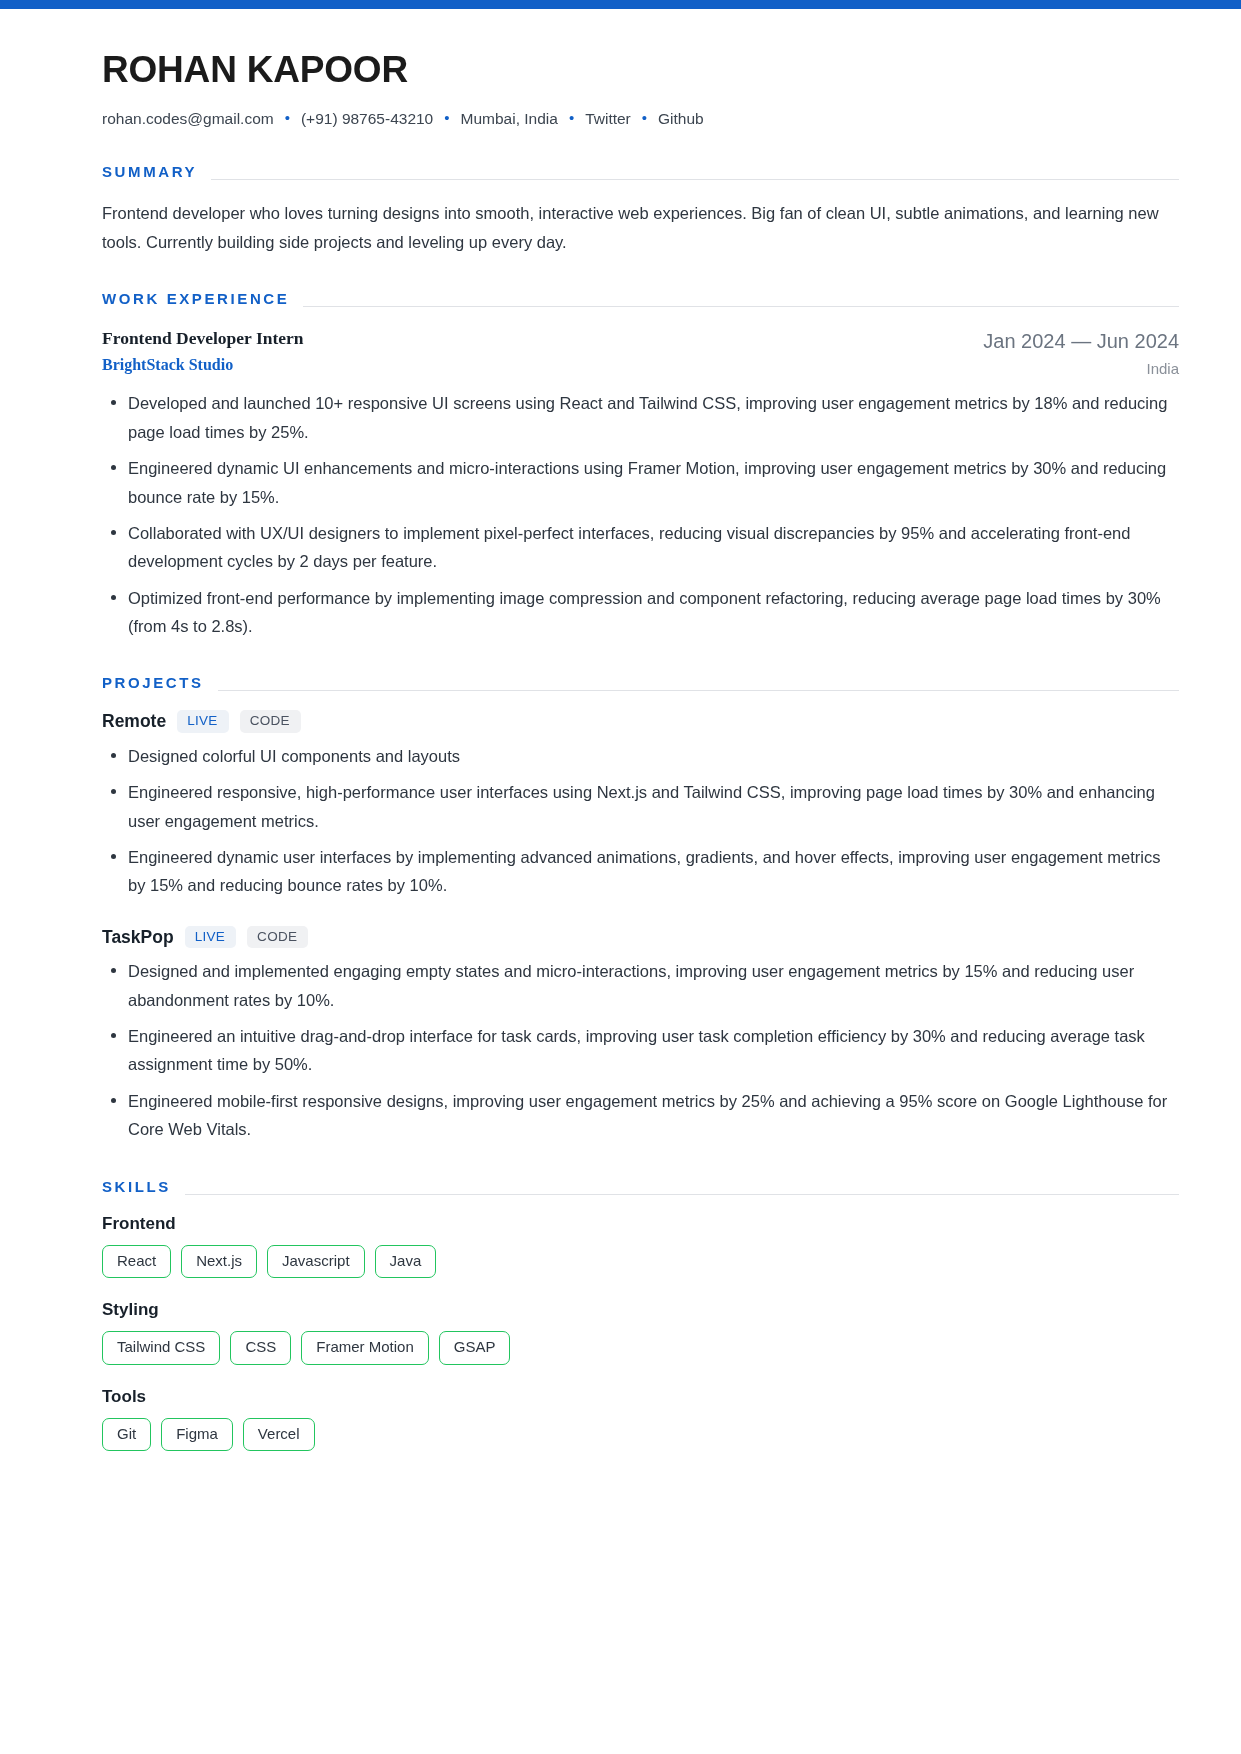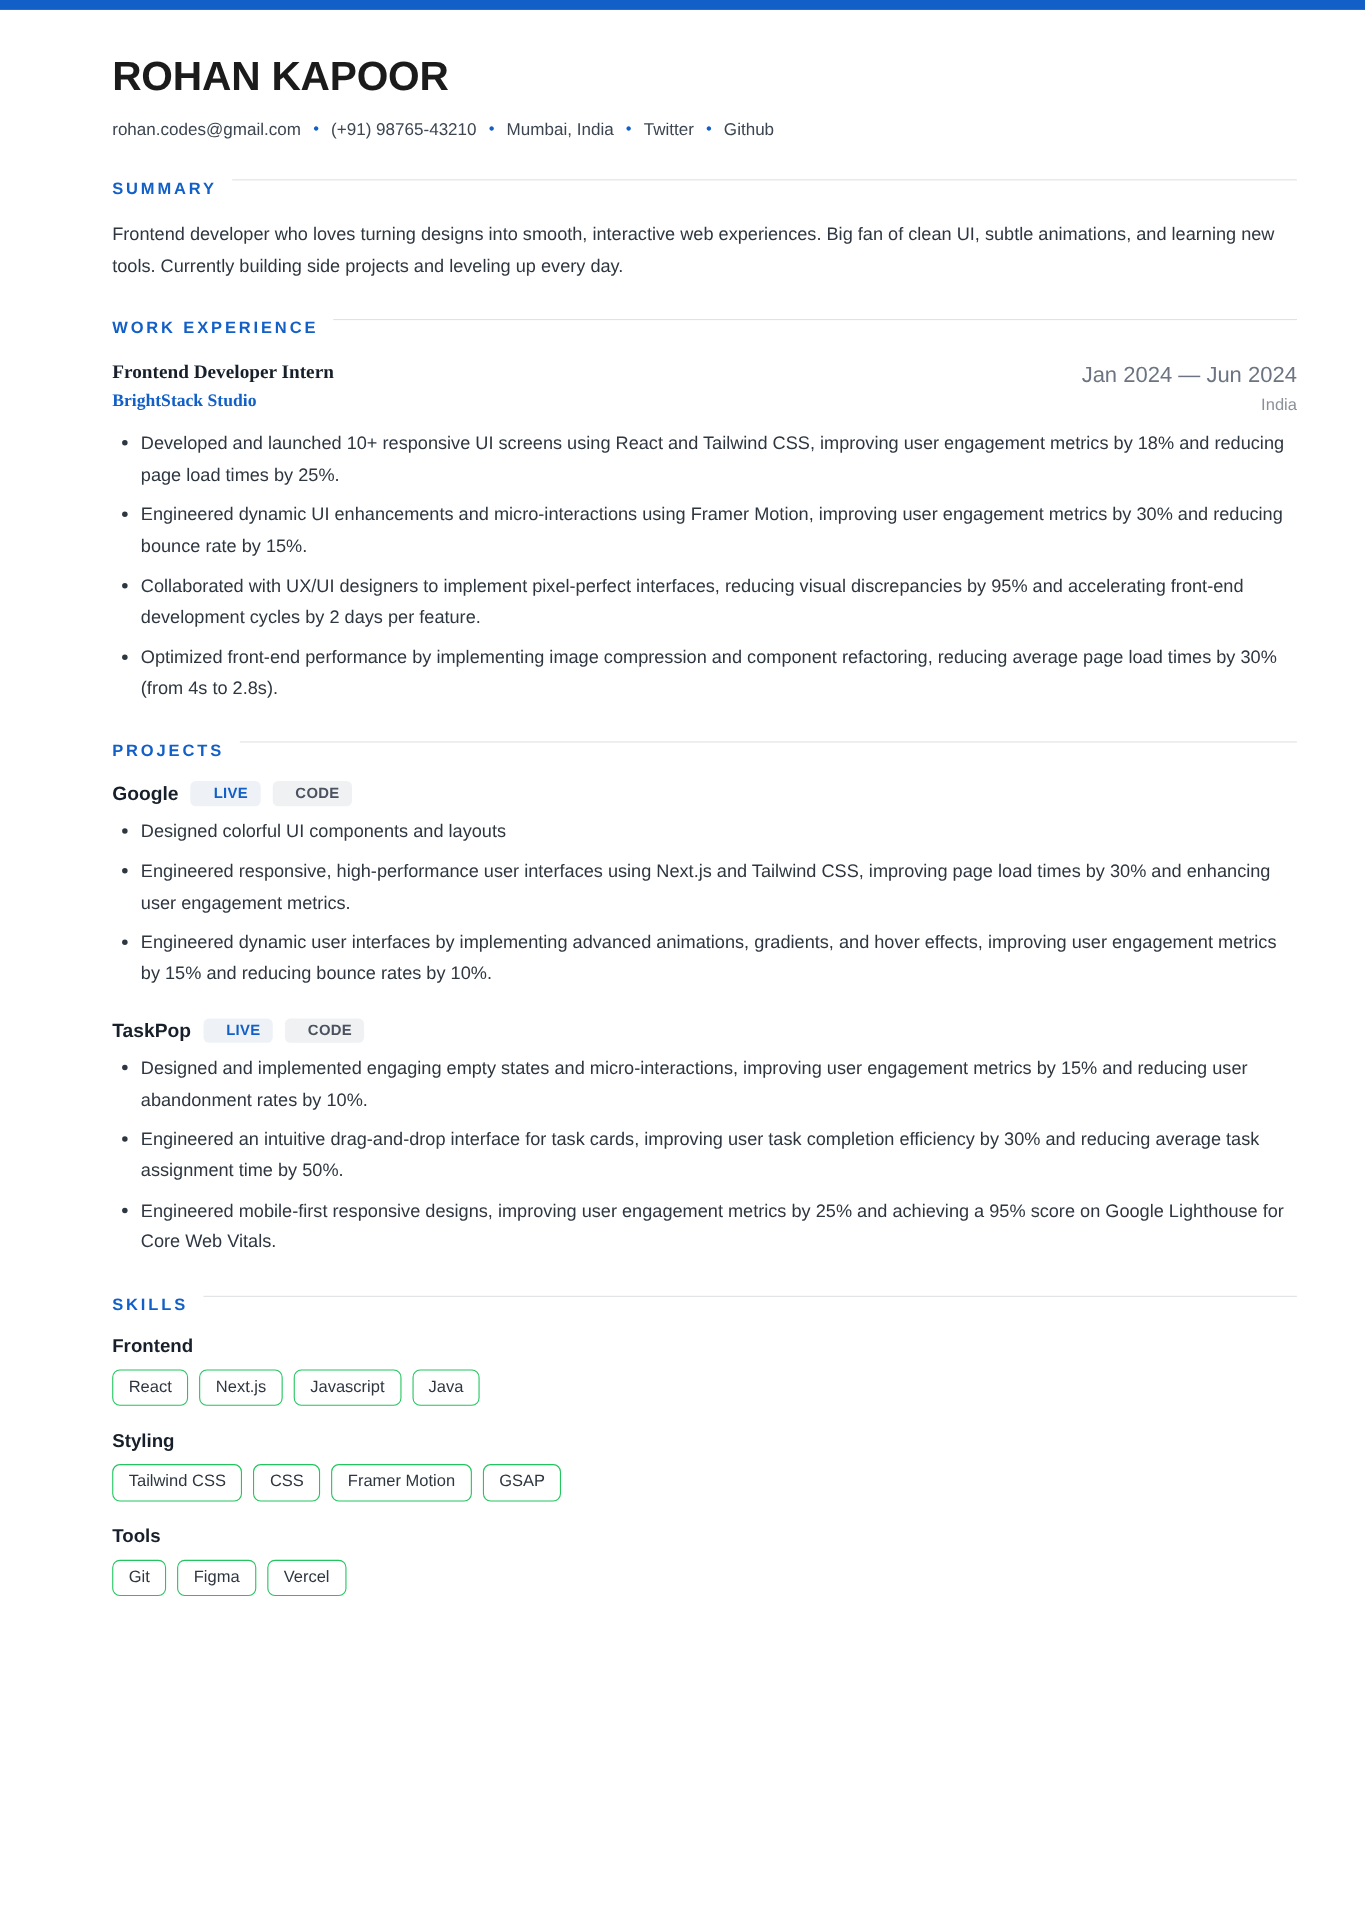--- a/index.html
+++ b/index.html
@@ -46,21 +46,21 @@
     margin: 0 11px;
     line-height: 1;
     position: relative;
     top: -1px;
   }
 
   
   .section { margin-top: 34px; }
   .section-head {
     display: flex;
-    align-items: flex-start;
+    align-items: flex-end;
     gap: 14px;
     margin-bottom: 19px;
   }
   .section-title {
     font-size: 15px;
     font-weight: 700;
     letter-spacing: 2.6px;
     color: #1260c7;
     white-space: nowrap;
   }
@@ -147,25 +147,24 @@
     align-items: center;
     gap: 11px;
   }
   .project-name {
     font-size: 17.5px;
     font-weight: 700;
     color: #17202a;
   }
   .badge {
     font-size: 13.5px;
-    padding: 4px 11px 5px 21px;
+    padding: 4px 11px 5px 10px;
     border-radius: 5px;
     line-height: 1;
     letter-spacing: 0.3px;
-    font-weight: bold;
   }
   .badge-live {
     color: #1260c7;
     background: #eef2f7;
   }
   .badge-code {
     color: #4a5260;
     background: #f0f1f3;
   }
 
@@ -251,21 +250,21 @@
   </div>
 
   <div class="section">
     <div class="section-head">
       <div class="section-title">PROJECTS</div>
       <div class="section-rule"></div>
     </div>
     <div id="project-entries">
         <div class="project">
           <div class="project-head">
-            <div class="project-name">Google</div>
+            <div class="project-name">Remote</div>
             <span class="badge badge-live">LIVE</span>
             <span class="badge badge-code">CODE</span>
           </div>
           <ul class="bullets">
             <li>Designed colorful UI components and layouts</li>
             <li>Engineered responsive, high-performance user interfaces using Next.js and Tailwind CSS, improving page load times by 30% and enhancing user engagement metrics.</li>
             <li>Engineered dynamic user interfaces by implementing advanced animations, gradients, and hover effects, improving user engagement metrics by 15% and reducing bounce rates by 10%.</li>
           </ul>
         </div>
         <div class="project">

